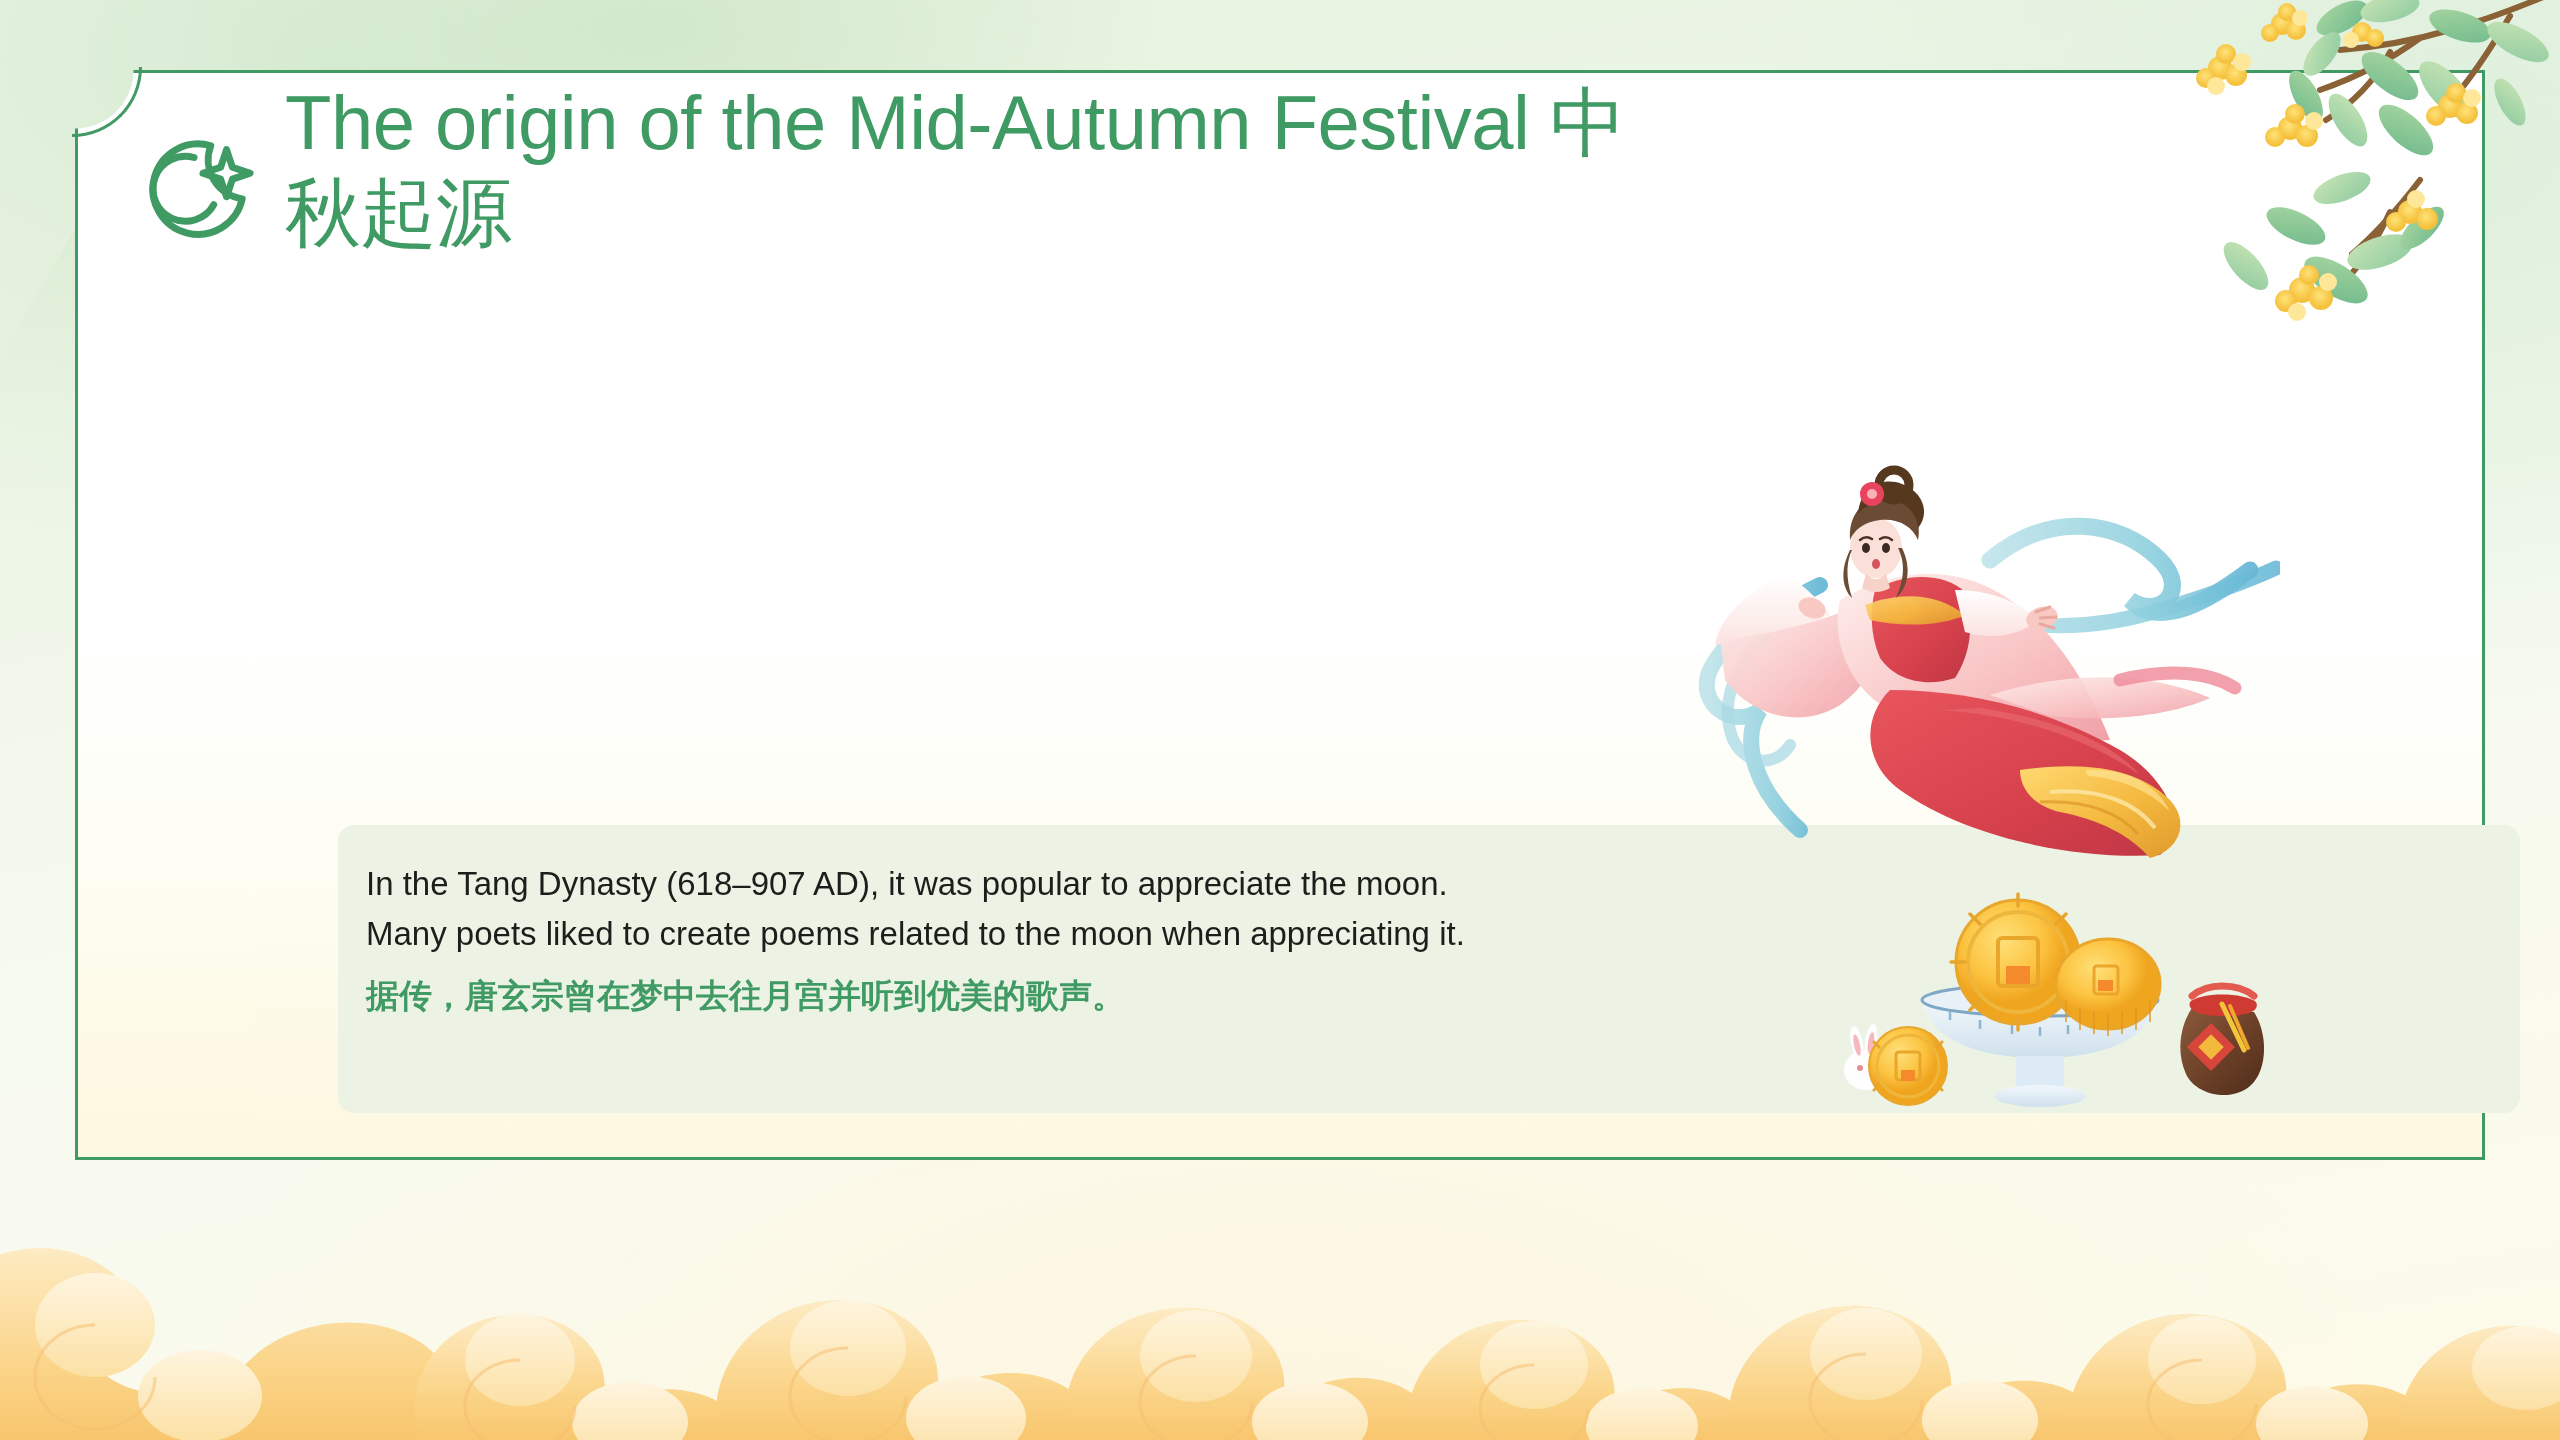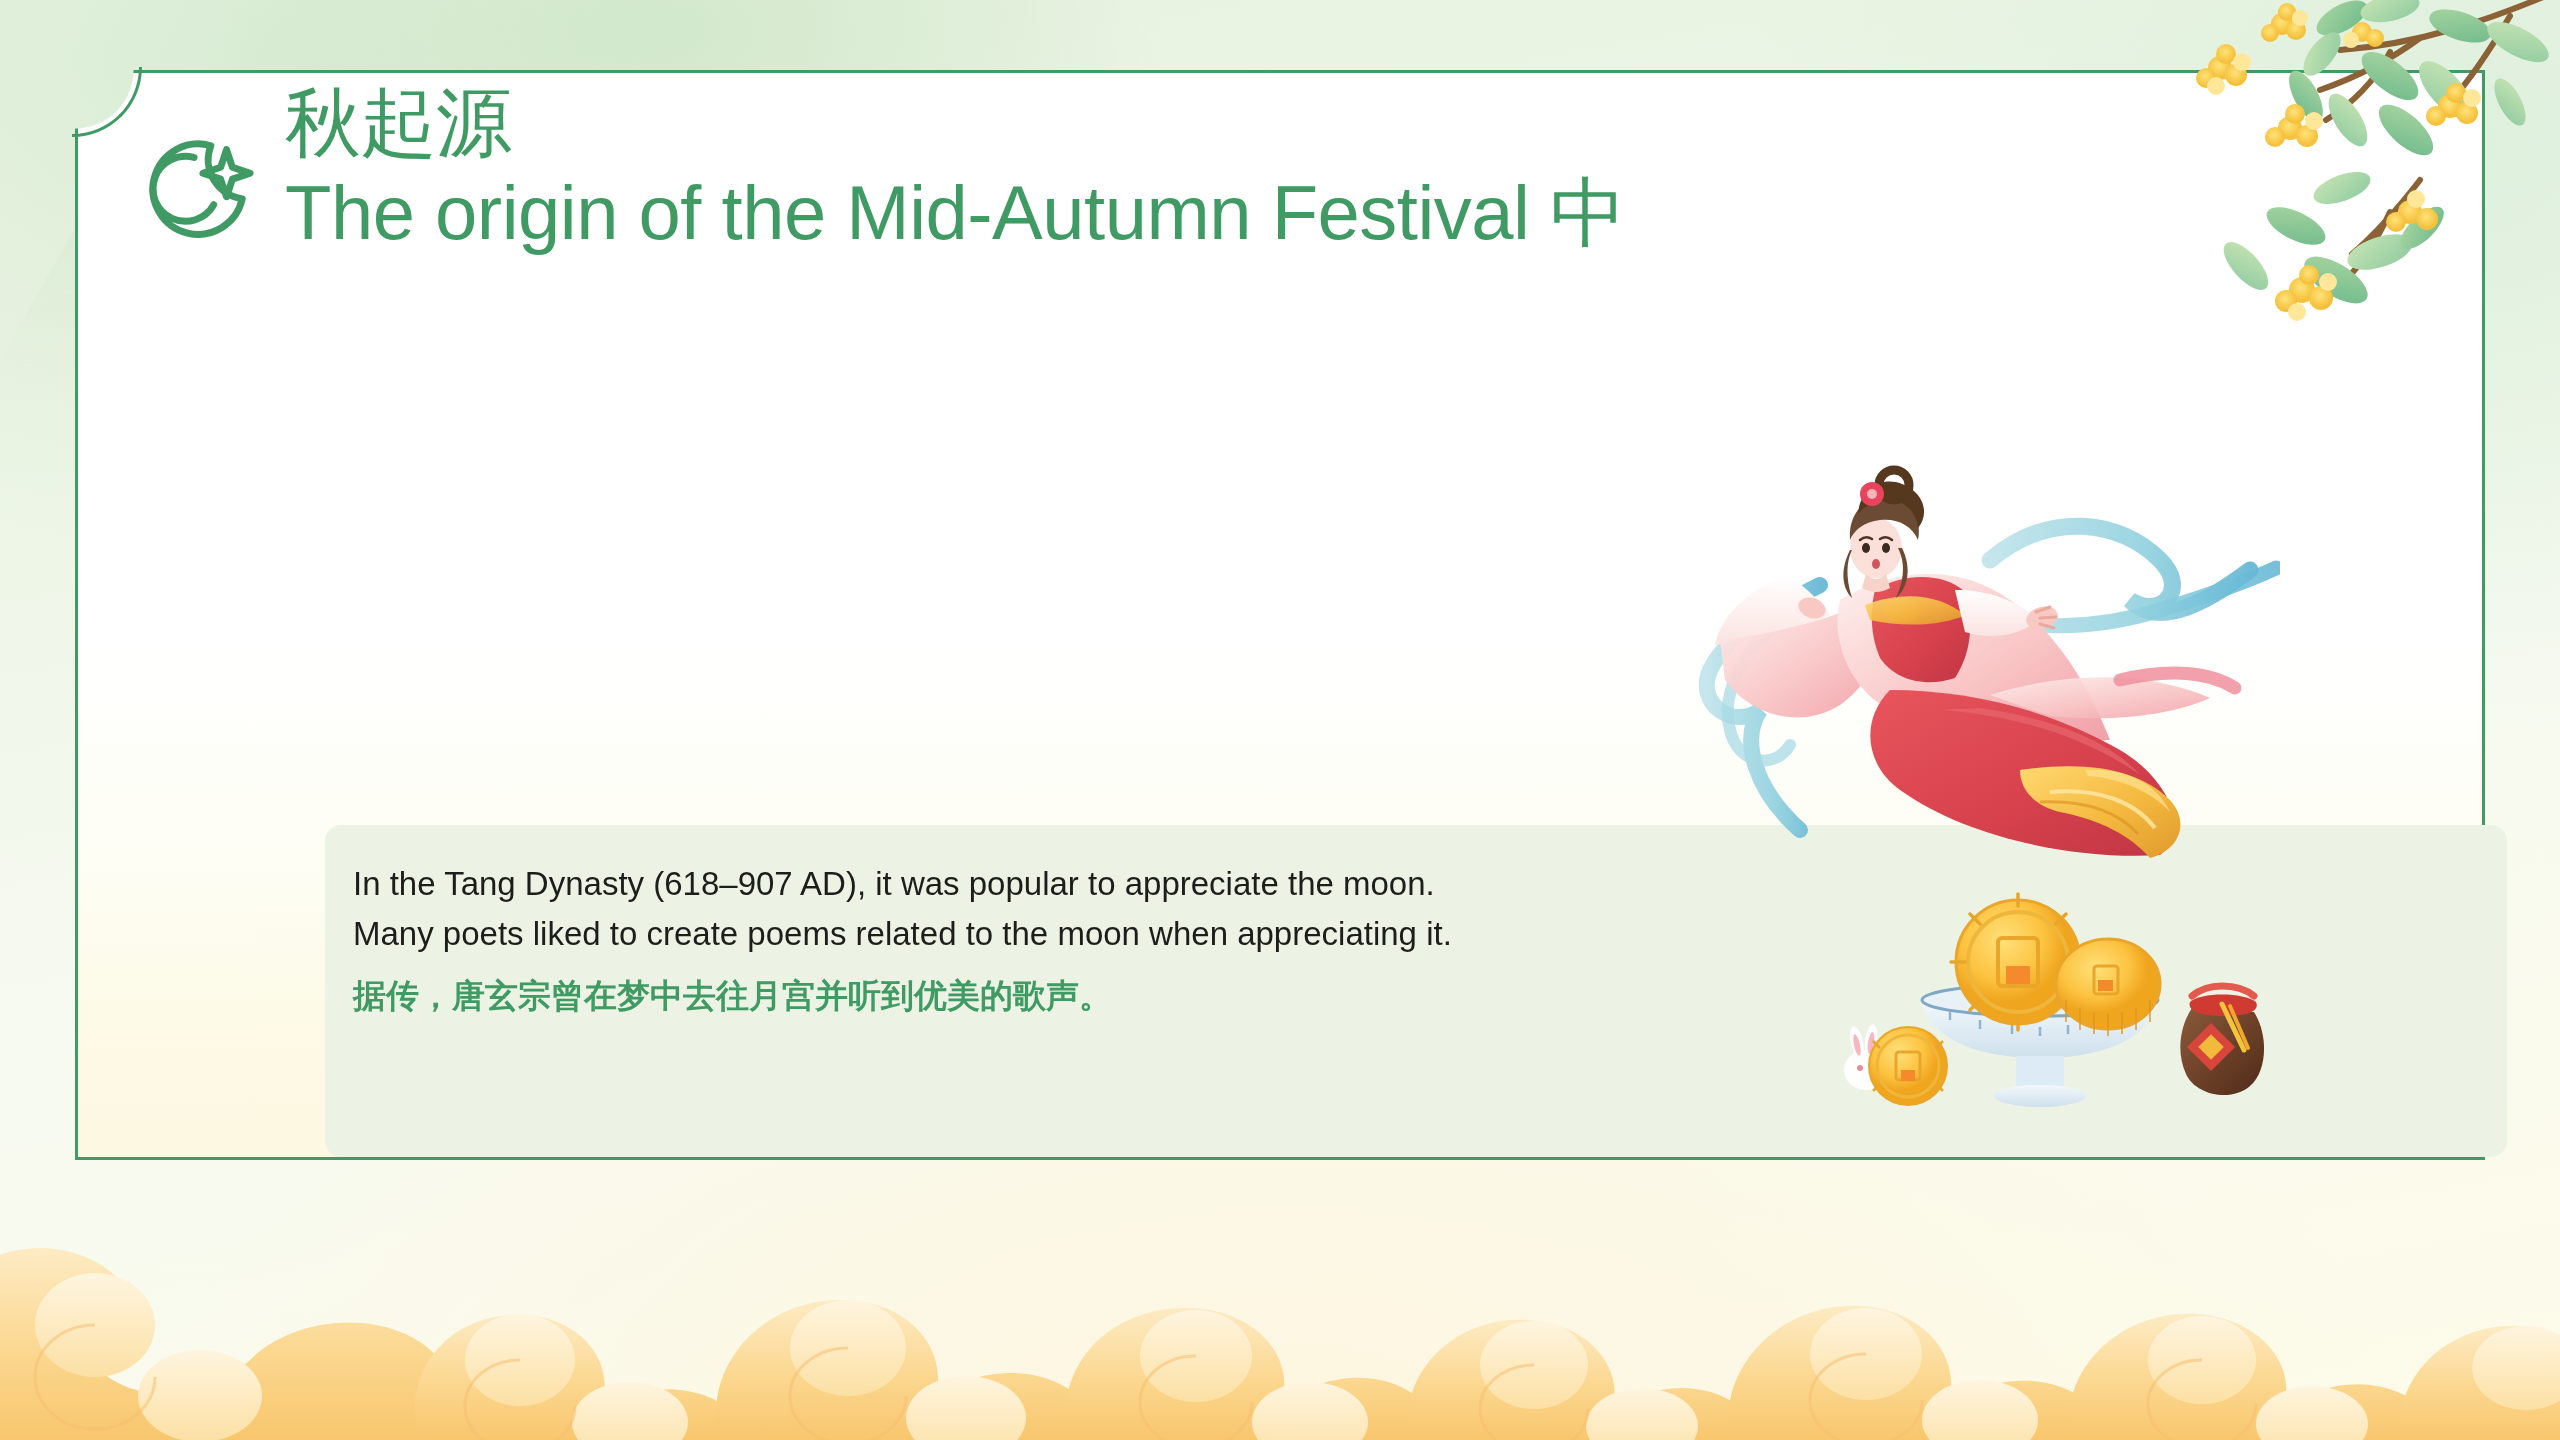--- a/index.html
+++ b/index.html
@@ -52,21 +52,21 @@
     color:#3f9a63;font-size:76px;line-height:1.18;font-weight:400;
     letter-spacing:-.5px;
   }
 
   
   .panel{
     position:absolute;background:#edf3e4;border-radius:16px;
     box-sizing:border-box;padding:34px 28px 30px 28px;
   }
   .panel-1{left:325px;top:505px;width:1985px;height:272px;padding-right:940px;}
-  .panel-2{left:325px;top:825px;width:2182px;height:332px;padding-right:980px;}
+  .panel-2{left:338px;top:825px;width:2182px;height:288px;padding-right:980px;}
   .panel .en{
     color:#1d1d1b;font-size:33px;line-height:1.52;white-space:nowrap;
   }
   .panel .zh{
     color:#3f9a63;font-size:33px;font-weight:700;line-height:1.5;margin-top:12px;
     white-space:nowrap;
   }
 
   
   .change{position:absolute;left:1690px;top:440px;width:590px;height:420px;}
@@ -105,22 +105,22 @@
 
   <svg class="moon-icon" viewBox="0 0 120 120">
     <g fill="none" stroke="#3f9a63" stroke-width="7" stroke-linecap="round" stroke-linejoin="round">
       <path d="M72,18 A46,46 0 1 0 104,72 A40,40 0 0 1 72,18 Z"></path>
       <path d="M55,30 A33,33 0 1 0 75,78"></path>
     </g>
     <path d="M88,22 L94,40 L112,46 L94,52 L88,70 L82,52 L64,46 L82,40 Z" fill="none" stroke="#3f9a63" stroke-width="7" stroke-linejoin="round"></path>
   </svg>
 
   <div class="title">
+    <div>The origin of the Mid-Autumn Festival 中</div>
     <div>秋起源</div>
-    <div>The origin of the Mid-Autumn Festival 中</div>
   </div>
 
 
   <div class="panel panel-2">
     <div class="en">In the Tang Dynasty (618–907 AD), it was popular to appreciate the moon.</div>
     <div class="en">Many poets liked to create poems related to the moon when appreciating it.</div>
     <div class="zh">据传，唐玄宗曾在梦中去往月宫并听到优美的歌声。</div>
   </div>
 
   <svg class="change" viewBox="0 0 590 420">

